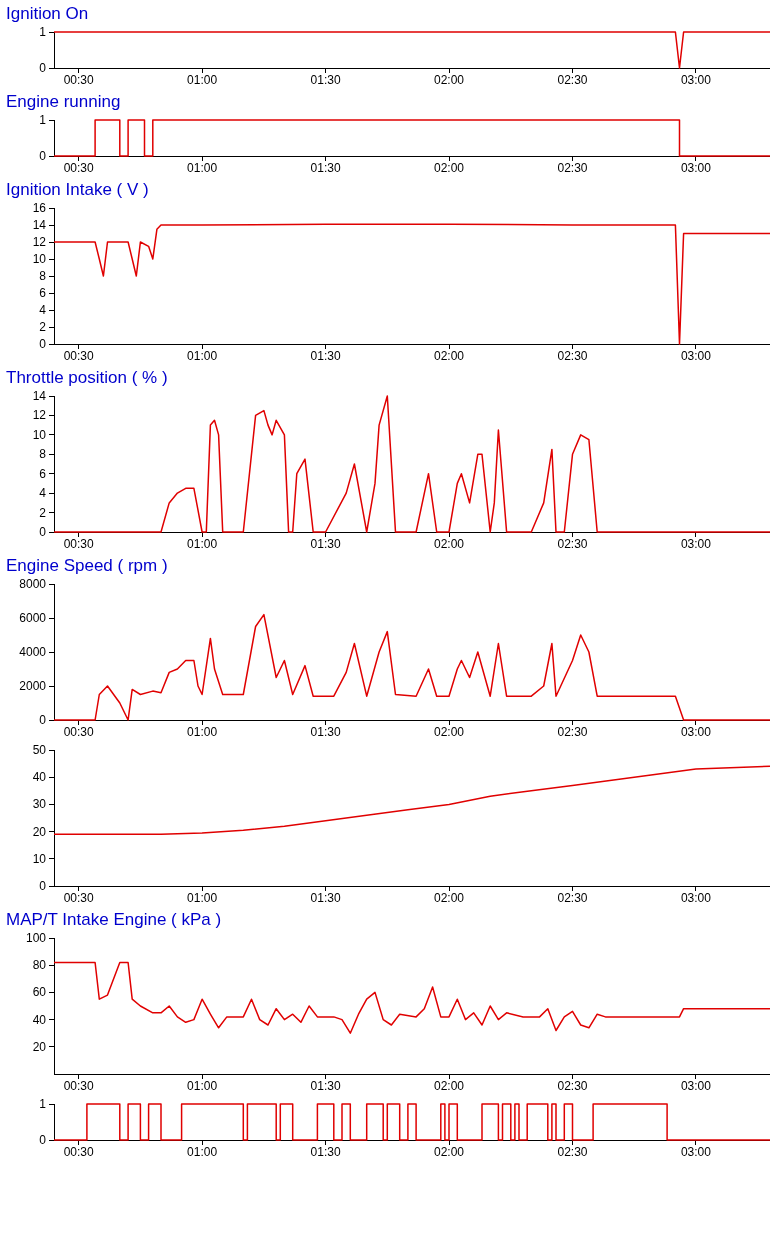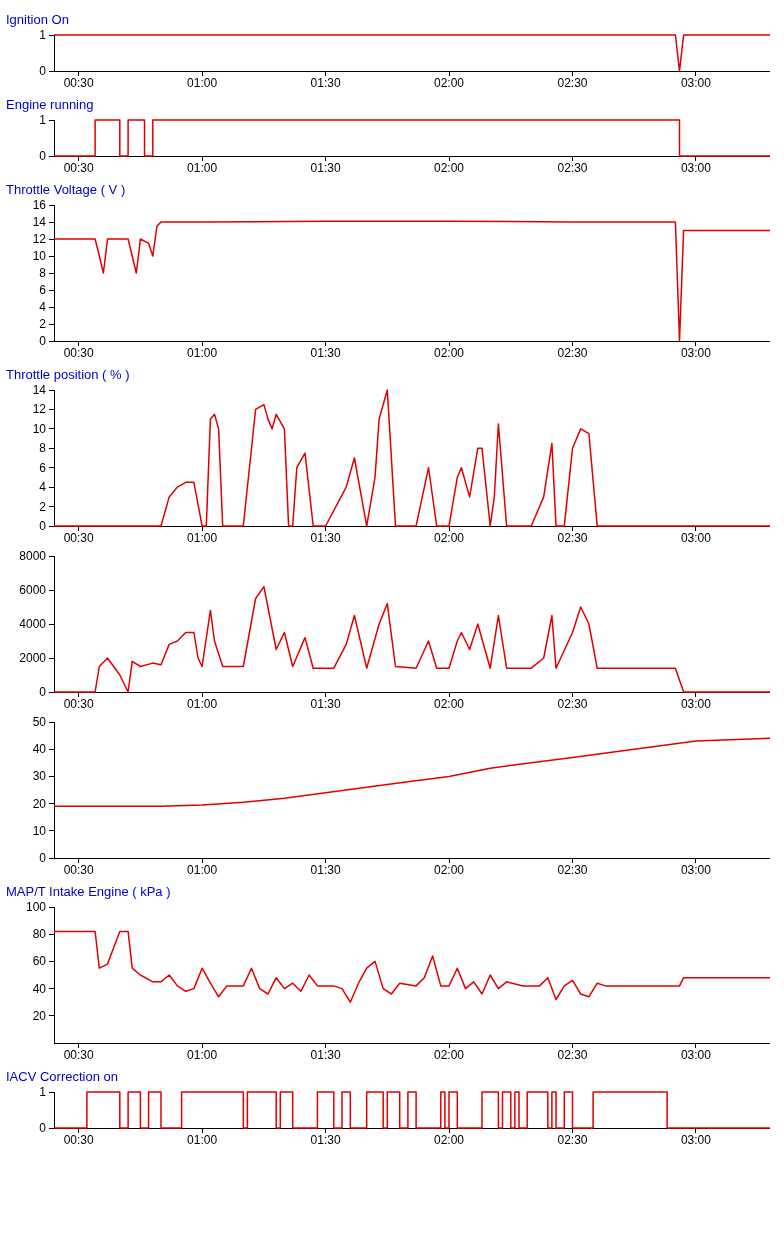--- a/index.html
+++ b/index.html
@@ -8,22 +8,22 @@
     font-family: Arial, Helvetica, sans-serif;
     font-size: 12px;
     background: #fff;
     color: #000;
     width: 784px;
     box-sizing: border-box;
   }
   .chart-block { margin-bottom: 6px; }
   .chart-title {
     color: #0000CC;
-    font-size: 13px;
-    margin: 8px 0 2px 2px;
+    font-size: 17px;
+    margin: 0 0 2px 2px;
   }
   svg { display: block; }
   .axis-line { stroke: #000; stroke-width: 1; shape-rendering: crispEdges; }
   .tick-line { stroke: #000; stroke-width: 1; shape-rendering: crispEdges; }
   .tick-text { font-size: 12px; fill: #000; }
   .data-line { stroke: #E00000; stroke-width: 1.5; fill: none; stroke-linejoin: round; }
 </style>
 </head>
 <body>
 
@@ -70,21 +70,21 @@
         <line class="tick-line" x1="445.0344827586207" x2="445.0344827586207" y1="42" y2="47"></line>
         <text class="tick-text" x="445.0344827586207" y="58" text-anchor="middle">02:00</text>
         <line class="tick-line" x1="568.4827586206897" x2="568.4827586206897" y1="42" y2="47"></line>
         <text class="tick-text" x="568.4827586206897" y="58" text-anchor="middle">02:30</text>
         <line class="tick-line" x1="691.9310344827586" x2="691.9310344827586" y1="42" y2="47"></line>
         <text class="tick-text" x="691.9310344827586" y="58" text-anchor="middle">03:00</text>
         <polyline class="data-line" points="50.0,42.0 91.1,42.0 91.1,6.0 115.8,6.0 115.8,42.0 124.1,42.0 124.1,6.0 140.5,6.0 140.5,42.0 148.8,42.0 148.8,6.0 675.5,6.0 675.5,42.0 766.0,42.0"></polyline>
       </svg>
     </div>
     <div class="chart-block">
-      <div class="chart-title">Throttle Voltage ( V )</div>
+      <div class="chart-title">Ignition Intake ( V )</div>
       <svg width="776" height="160">
         <line class="axis-line" x1="50" x2="50" y1="6" y2="142"></line>
         <line class="axis-line" x1="50" x2="766" y1="142" y2="142"></line>
         <line class="tick-line" x1="45" x2="50" y1="142" y2="142"></line>
         <text class="tick-text" x="42" y="146" text-anchor="end">0</text>
         <line class="tick-line" x1="45" x2="50" y1="125" y2="125"></line>
         <text class="tick-text" x="42" y="129" text-anchor="end">2</text>
         <line class="tick-line" x1="45" x2="50" y1="108" y2="108"></line>
         <text class="tick-text" x="42" y="112" text-anchor="end">4</text>
         <line class="tick-line" x1="45" x2="50" y1="91" y2="91"></line>
@@ -144,20 +144,21 @@
         <line class="tick-line" x1="445.0344827586207" x2="445.0344827586207" y1="142" y2="147"></line>
         <text class="tick-text" x="445.0344827586207" y="158" text-anchor="middle">02:00</text>
         <line class="tick-line" x1="568.4827586206897" x2="568.4827586206897" y1="142" y2="147"></line>
         <text class="tick-text" x="568.4827586206897" y="158" text-anchor="middle">02:30</text>
         <line class="tick-line" x1="691.9310344827586" x2="691.9310344827586" y1="142" y2="147"></line>
         <text class="tick-text" x="691.9310344827586" y="158" text-anchor="middle">03:00</text>
         <polyline class="data-line" points="50.0,142.0 157.0,142.0 165.2,112.9 173.4,103.1 181.7,98.3 189.9,98.3 198.1,142.0 202.3,142.0 206.4,35.1 210.5,30.3 214.6,44.9 218.7,142.0 239.3,142.0 251.6,25.4 259.9,20.6 264.0,35.1 268.1,44.9 272.2,30.3 280.4,44.9 284.6,142.0 288.7,142.0 292.8,83.7 301.0,69.1 309.2,142.0 321.6,142.0 342.2,103.1 350.4,74.0 362.7,142.0 371.0,93.4 375.1,35.1 383.3,6.0 391.5,142.0 412.1,142.0 424.5,83.7 432.7,142.0 445.0,142.0 453.3,93.4 457.4,83.7 465.6,112.9 473.8,64.3 478.0,64.3 486.2,142.0 490.3,112.9 494.4,40.0 502.6,142.0 527.3,142.0 539.7,112.9 547.9,59.4 552.0,142.0 560.3,142.0 568.5,64.3 576.7,44.9 584.9,49.7 593.2,142.0 609.6,142.0 671.4,142.0 766.0,142.0"></polyline>
       </svg>
     </div>
     <div class="chart-block">
+      <div class="chart-title">Engine Speed ( rpm )</div>
       <svg width="776" height="160">
         <line class="axis-line" x1="50" x2="50" y1="6" y2="142"></line>
         <line class="axis-line" x1="50" x2="766" y1="142" y2="142"></line>
         <line class="tick-line" x1="45" x2="50" y1="142" y2="142"></line>
         <text class="tick-text" x="42" y="146" text-anchor="end">0</text>
         <line class="tick-line" x1="45" x2="50" y1="108" y2="108"></line>
         <text class="tick-text" x="42" y="112" text-anchor="end">2000</text>
         <line class="tick-line" x1="45" x2="50" y1="74" y2="74"></line>
         <text class="tick-text" x="42" y="78" text-anchor="end">4000</text>
         <line class="tick-line" x1="45" x2="50" y1="40" y2="40"></line>
@@ -234,21 +235,20 @@
         <line class="tick-line" x1="445.0344827586207" x2="445.0344827586207" y1="142" y2="147"></line>
         <text class="tick-text" x="445.0344827586207" y="158" text-anchor="middle">02:00</text>
         <line class="tick-line" x1="568.4827586206897" x2="568.4827586206897" y1="142" y2="147"></line>
         <text class="tick-text" x="568.4827586206897" y="158" text-anchor="middle">02:30</text>
         <line class="tick-line" x1="691.9310344827586" x2="691.9310344827586" y1="142" y2="147"></line>
         <text class="tick-text" x="691.9310344827586" y="158" text-anchor="middle">03:00</text>
         <polyline class="data-line" points="50.0,30.5 91.1,30.5 95.3,67.2 103.5,63.1 115.8,30.5 124.1,30.5 128.2,67.2 136.4,74.0 148.8,80.8 157.0,80.8 165.2,74.0 173.4,84.9 181.7,90.3 189.9,87.6 198.1,67.2 206.4,82.2 214.6,95.8 222.8,84.9 239.3,84.9 247.5,67.2 255.7,87.6 264.0,93.0 272.2,76.7 280.4,87.6 288.7,82.2 296.9,90.3 305.1,74.0 313.4,84.9 329.8,84.9 338.0,87.6 346.3,101.2 354.5,82.2 362.7,67.2 371.0,60.4 379.2,87.6 387.4,93.0 395.7,82.2 412.1,84.9 420.3,76.7 428.6,55.0 436.8,84.9 445.0,84.9 453.3,67.2 461.5,87.6 469.7,80.8 478.0,93.0 486.2,74.0 494.4,87.6 502.6,80.8 519.1,84.9 535.6,84.9 543.8,76.7 552.0,98.5 560.3,84.9 568.5,79.4 576.7,93.0 584.9,95.8 593.2,82.2 601.4,84.9 650.8,84.9 675.5,84.9 679.6,76.7 766.0,76.7"></polyline>
       </svg>
     </div>
     <div class="chart-block">
-      <div class="chart-title">IACV Correction on</div>
       <svg width="776" height="60">
         <line class="axis-line" x1="50" x2="50" y1="6" y2="42"></line>
         <line class="axis-line" x1="50" x2="766" y1="42" y2="42"></line>
         <line class="tick-line" x1="45" x2="50" y1="42" y2="42"></line>
         <text class="tick-text" x="42" y="46" text-anchor="end">0</text>
         <line class="tick-line" x1="45" x2="50" y1="6" y2="6"></line>
         <text class="tick-text" x="42" y="10" text-anchor="end">1</text>
         <line class="tick-line" x1="74.6896551724138" x2="74.6896551724138" y1="42" y2="47"></line>
         <text class="tick-text" x="74.6896551724138" y="58" text-anchor="middle">00:30</text>
         <line class="tick-line" x1="198.13793103448276" x2="198.13793103448276" y1="42" y2="47"></line>

